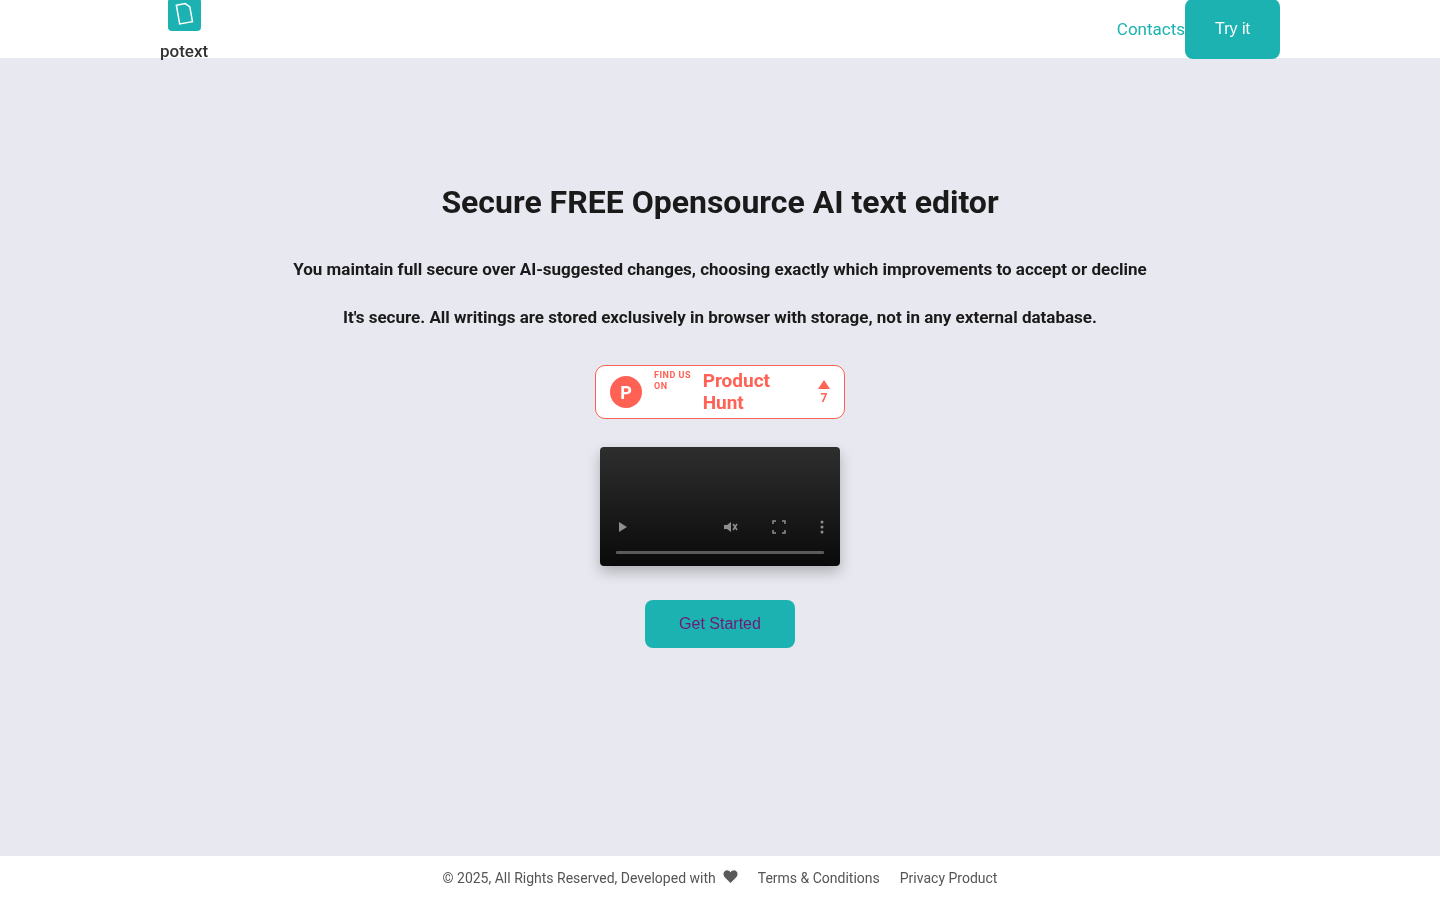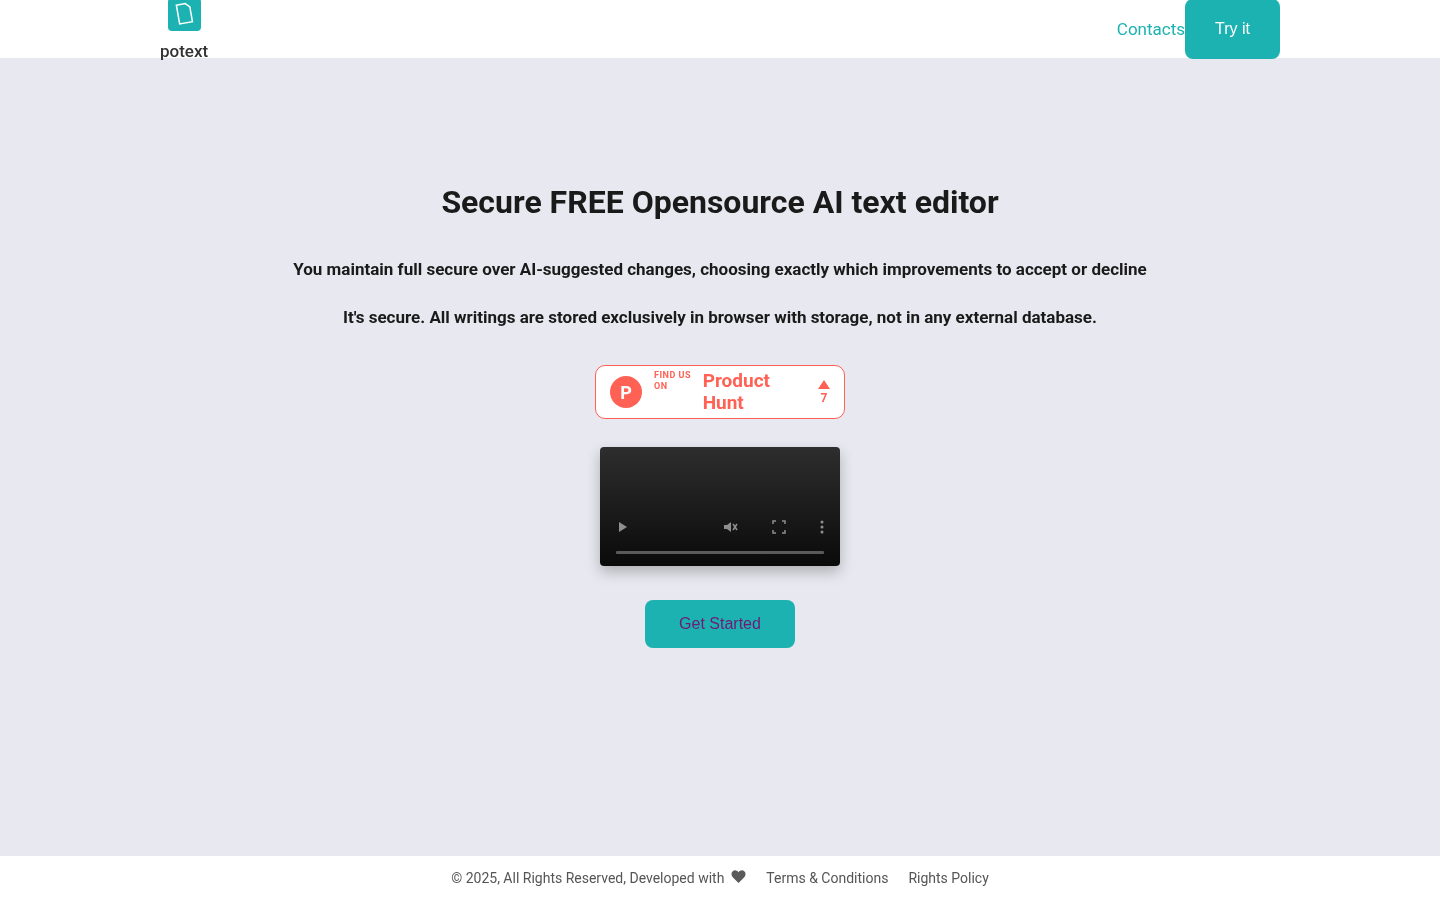--- a/index.html
+++ b/index.html
@@ -282,14 +282,14 @@
 <footer class="footer">
   <div class="footer-left">
     <span>© 2025, All Rights Reserved, Developed with</span>
     <span>
       <svg width="15" height="14" viewBox="0 0 15 14">
           <path d="M7.5 13 L2 7.5 C0 5.5 0 2.5 2 1 C3.7 -0.3 6 0.5 7.5 2.2 C9 0.5 11.3 -0.3 13 1 C15 2.5 15 5.5 13 7.5 Z" fill="#5a5a5a"></path>
         </svg>
     </span>
   </div>
   <a class="footer-link">Terms &amp; Conditions</a>
-  <a class="footer-link">Rights Policy</a>
+  <a class="footer-link">Privacy Product</a>
 </footer>
 
 </body></html>

